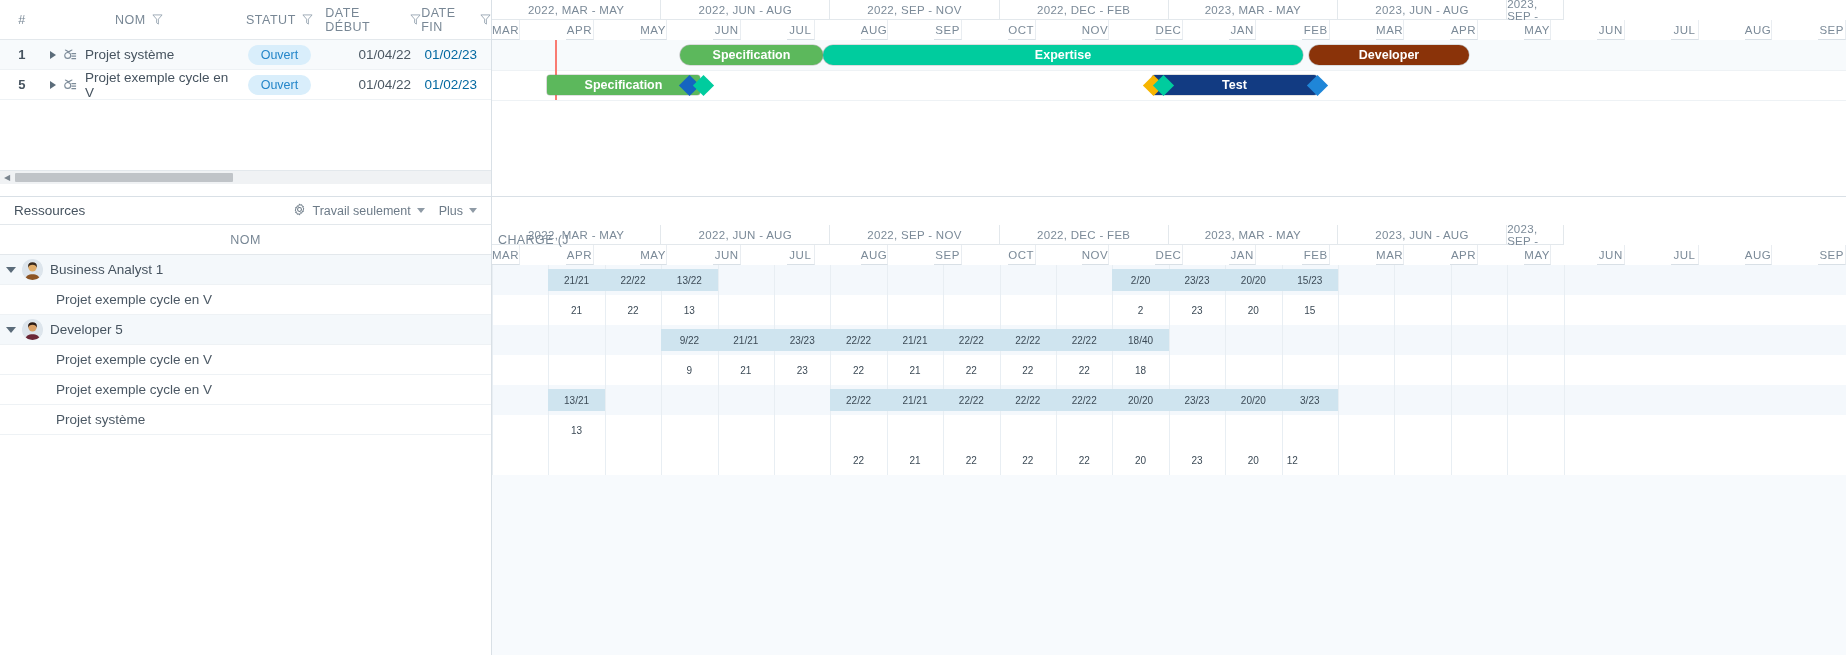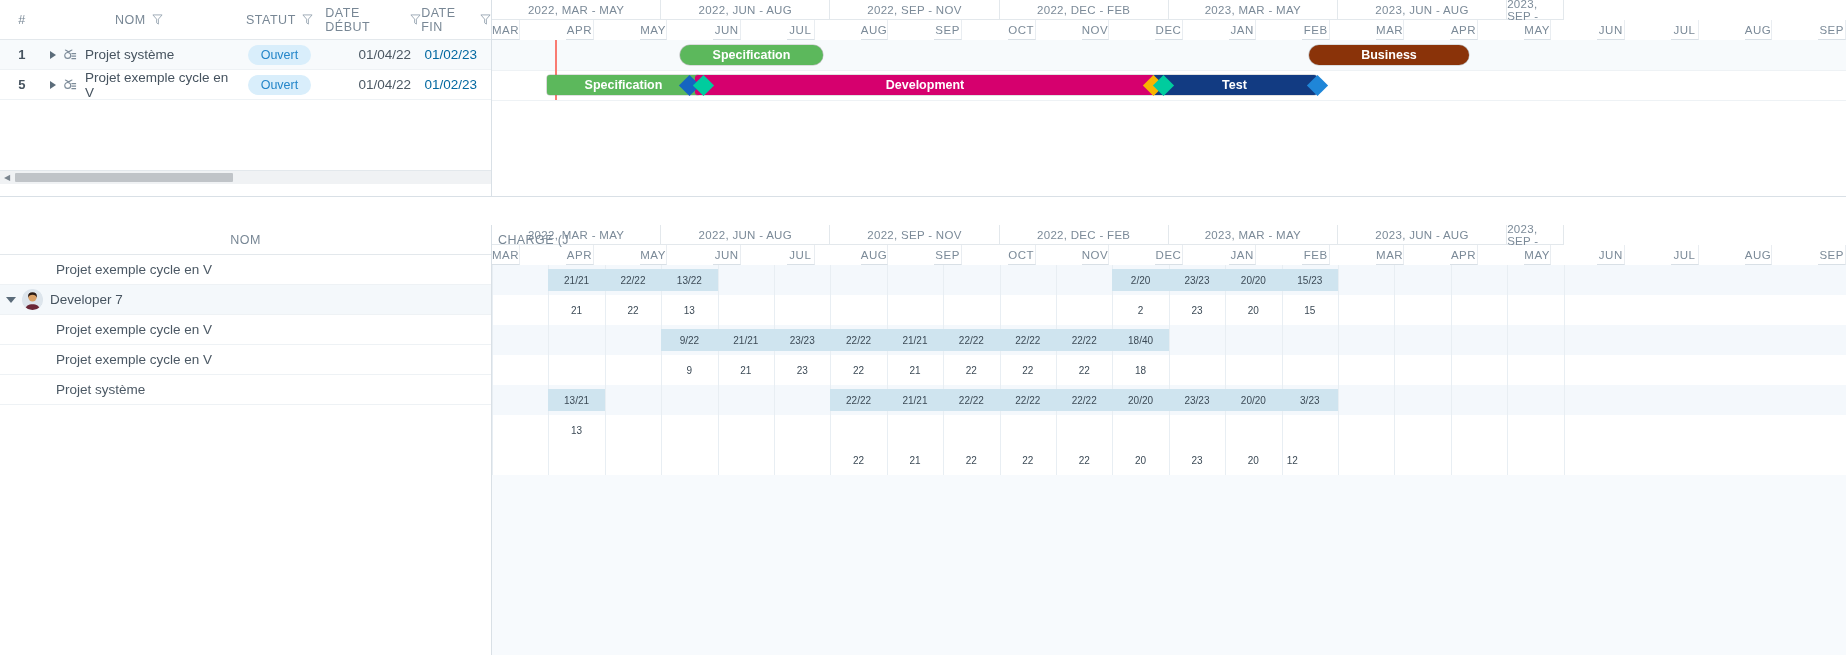--- a/index.html
+++ b/index.html
@@ -234,54 +234,83 @@
           <div class="tl-m" style="width: 56.4px;">JUL</div>
           <div class="tl-m" style="width: 56.4px;">AUG</div>
           <div class="tl-m" style="width: 56.4px;">SEP</div>
         </div>
       <div class="tl-body" id="tl-body-top">
           <div class="tl-row-alt" style="top: 0px;"></div>
           <div class="tl-rowline" style="top: 30px;"></div>
           <div class="tl-rowline" style="top: 60px;"></div>
           <div class="today" style="left: 63px; height: 60px;"></div>
           <div class="bar" style="left: 188px; width: 143px; top: 5px; background: rgb(92, 184, 92);">Specification</div>
-          <div class="bar" style="left: 817px; width: 160px; top: 5px; background: rgb(138, 51, 9);">Business</div>
+          <div class="bar" style="left: 331px; width: 480px; top: 5px; background: rgb(0, 204, 158);">Expertise</div>
+          <div class="bar" style="left: 817px; width: 160px; top: 5px; background: rgb(138, 51, 9);">Developer</div>
           <div class="bar sq" style="left: 55px; width: 153px; top: 35px; background: rgb(92, 184, 92);">Specification</div>
-          <div class="bar sq" style="left: 203px; width: 460px; top: 35px; background: rgb(214, 0, 110);">Development</div>
           <div class="bar sq" style="left: 660px; width: 165px; top: 35px; background: rgb(18, 59, 130);">Test</div>
           <div class="diamond" style="left: 190px; top: 37.5px; background: rgb(21, 101, 192);"></div>
           <div class="diamond" style="left: 204px; top: 37.5px; background: rgb(0, 204, 158);"></div>
           <div class="diamond" style="left: 654px; top: 37.5px; background: rgb(247, 181, 0);"></div>
           <div class="diamond" style="left: 664px; top: 37.5px; background: rgb(0, 204, 158);"></div>
           <div class="diamond" style="left: 818px; top: 37.5px; background: rgb(31, 134, 216);"></div>
         </div>
     </div>
   </div>
 
   <div class="res">
+    <div class="res-toolbar">
+      <div class="res-title">Ressources</div>
+      <div class="tb-item">
+        <span>
+          <svg viewBox="0 0 16 16" width="13" height="13">
+            <circle cx="8" cy="8" r="2.4" fill="none" stroke="#6d7b88" stroke-width="1.3"></circle>
+            <path d="M8 1.1l1 1.5 1.8-.5.3 1.8 1.8.4-.7 1.7 1.3 1.3-1.3 1.3.7 1.7-1.8.4-.3 1.8-1.8-.5L8 14.9l-1-1.5-1.8.5-.3-1.8-1.8-.4.7-1.7L2.5 8.7 3.8 7.4 3.1 5.7l1.8-.4.3-1.8 1.8.5z" fill="none" stroke="#6d7b88" stroke-width="1.2" stroke-linejoin="round"></path>
+          </svg>
+        </span>
+        <span>Travail seulement</span>
+        <span class="chev"></span>
+      </div>
+      <div class="tb-item">
+        <span>Plus</span>
+        <span class="chev"></span>
+      </div>
+    </div>
 
     <div class="res-grid">
       <div class="res-grid-hdr">
         <div class="rg-nom">NOM</div>
       </div>
       <div id="res-rows">
+          <div class="res-row parent">
+            <div class="tw">
+              <span class="tri-down"></span>
+            </div>
+            <span class="avatar" style="background: linear-gradient(rgb(223, 231, 238), rgb(207, 217, 226));"><svg viewBox="0 0 22 22" width="21" height="21">
+                <circle cx="11" cy="11" r="11" fill="#dde5ec"></circle>
+                <circle cx="11" cy="8.6" r="4.4" fill="#e0ac69"></circle>
+                <path d="M11 3.4c3 0 4.6 1.8 4.6 4 0 .9-.4 1.6-.4 1.6-.4-2-1.6-3-4.2-3s-3.8 1-4.2 3c0 0-.4-.7-.4-1.6 0-2.2 1.6-4 4.6-4z" fill="#3a2a1d"></path>
+                <path d="M3 22c.6-4.2 4-6 8-6s7.4 1.8 8 6z" fill="#8d5524"></path>
+              </svg></span>
+            <span>Business Analyst 1</span>
+          </div>
           <div class="res-row">
             <span class="res-child-label">Projet exemple cycle en V</span>
           </div>
           <div class="res-row parent">
             <div class="tw">
               <span class="tri-down"></span>
             </div>
             <span class="avatar" style="background: linear-gradient(rgb(223, 231, 238), rgb(207, 217, 226));"><svg viewBox="0 0 22 22" width="21" height="21">
                 <circle cx="11" cy="11" r="11" fill="#dde5ec"></circle>
                 <circle cx="11" cy="8.6" r="4.4" fill="#d9a066"></circle>
                 <path d="M11 3.4c3 0 4.6 1.8 4.6 4 0 .9-.4 1.6-.4 1.6-.4-2-1.6-3-4.2-3s-3.8 1-4.2 3c0 0-.4-.7-.4-1.6 0-2.2 1.6-4 4.6-4z" fill="#2b1b14"></path>
                 <path d="M3 22c.6-4.2 4-6 8-6s7.4 1.8 8 6z" fill="#6b2737"></path>
               </svg></span>
-            <span>Developer 7</span>
+            <span>Developer 5</span>
           </div>
           <div class="res-row">
             <span class="res-child-label">Projet exemple cycle en V</span>
           </div>
           <div class="res-row">
             <span class="res-child-label">Projet exemple cycle en V</span>
           </div>
           <div class="res-row">
             <span class="res-child-label">Projet système</span>
           </div>

